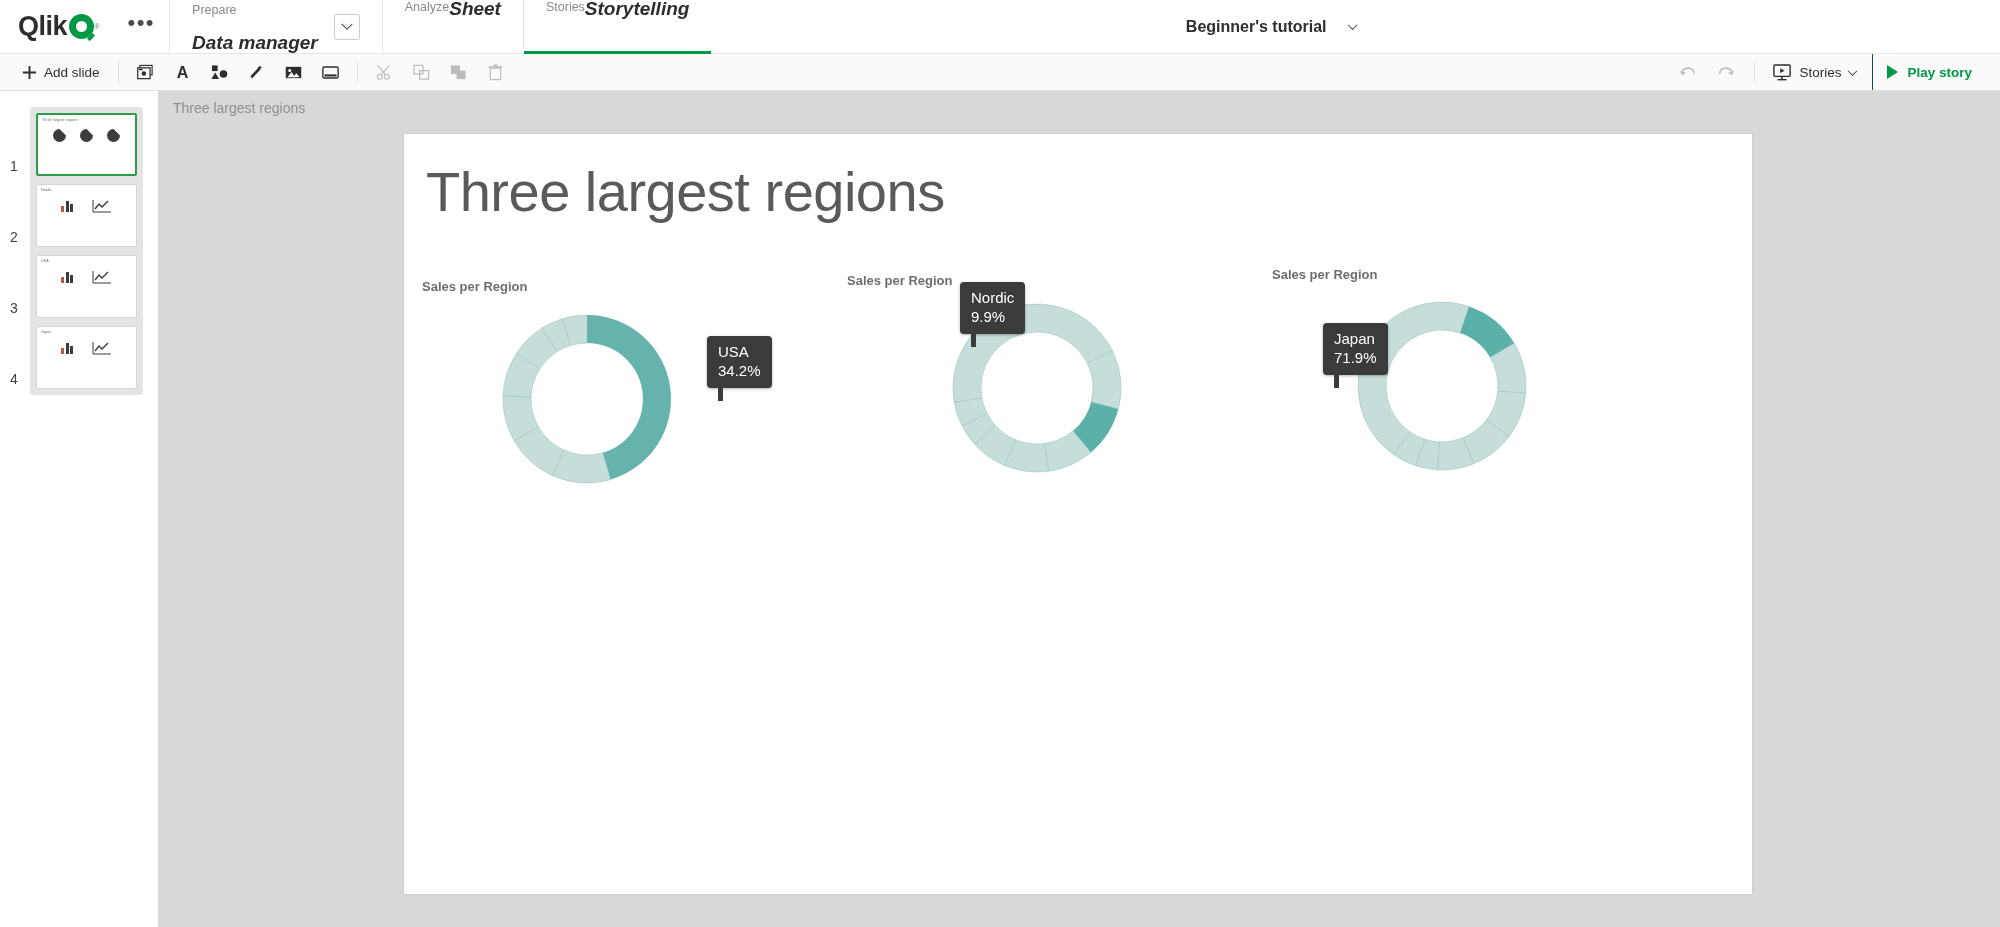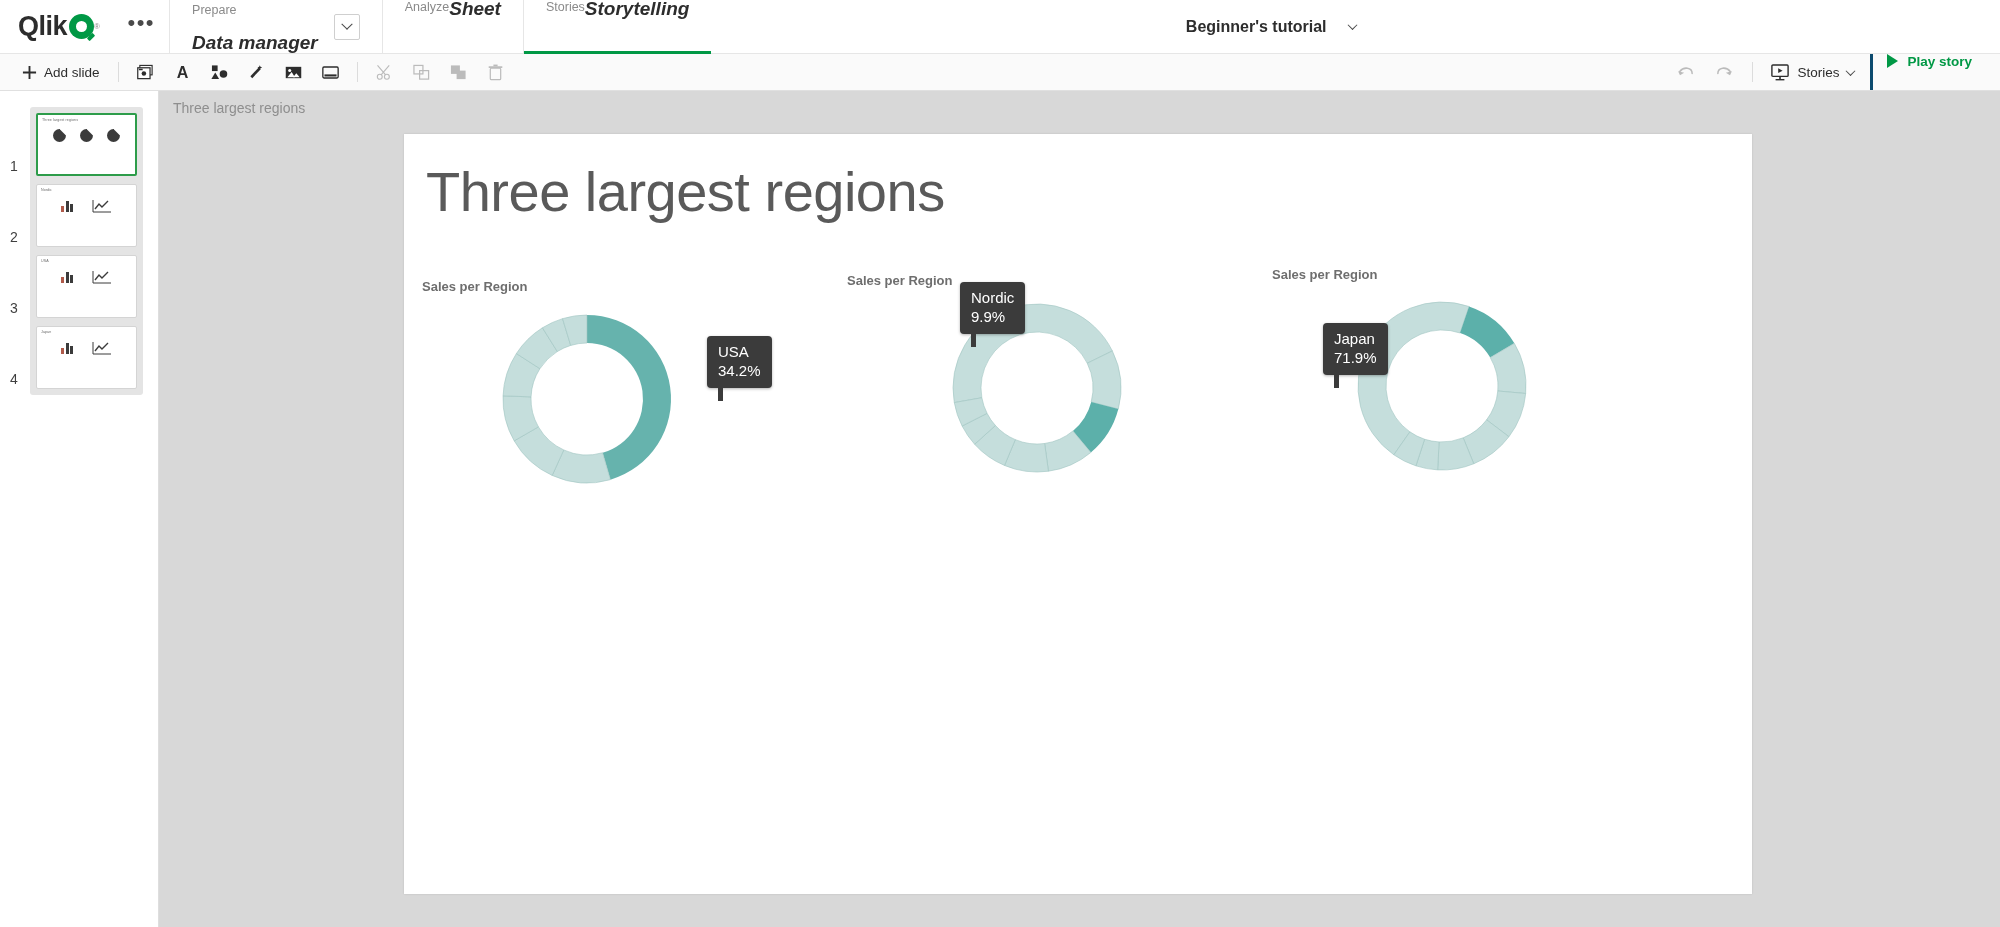--- a/index.html
+++ b/index.html
@@ -170,28 +170,28 @@
   }
   .tb-btn.disabled { opacity: .3; cursor: default; }
   .tb-icon { display: flex; align-items: center; justify-content: center; }
   .tb-sep {
     width: 1px;
     height: 20px;
     background: #dcdcdc;
     margin: 0 8px;
   }
   .play-btn {
-    display: flex; gap: 9px;
+    display: flex; align-items: center; gap: 9px;
     padding: 0 16px 0 14px;
     height: 100%;
     color: #009845;
     font-weight: bold;
     font-size: 13.5px;
     cursor: pointer;
-    border-left: 3px solid #0c4a6e;
+    border-left: 1px solid #0c4a6e;
     margin-left: 6px;
   }
   .play-tri {
     width: 0; height: 0;
     border-left: 11px solid #009845;
     border-top: 7px solid transparent;
     border-bottom: 7px solid transparent;
   }
   .stories-btn {
     display: flex; align-items: center; gap: 8px;

